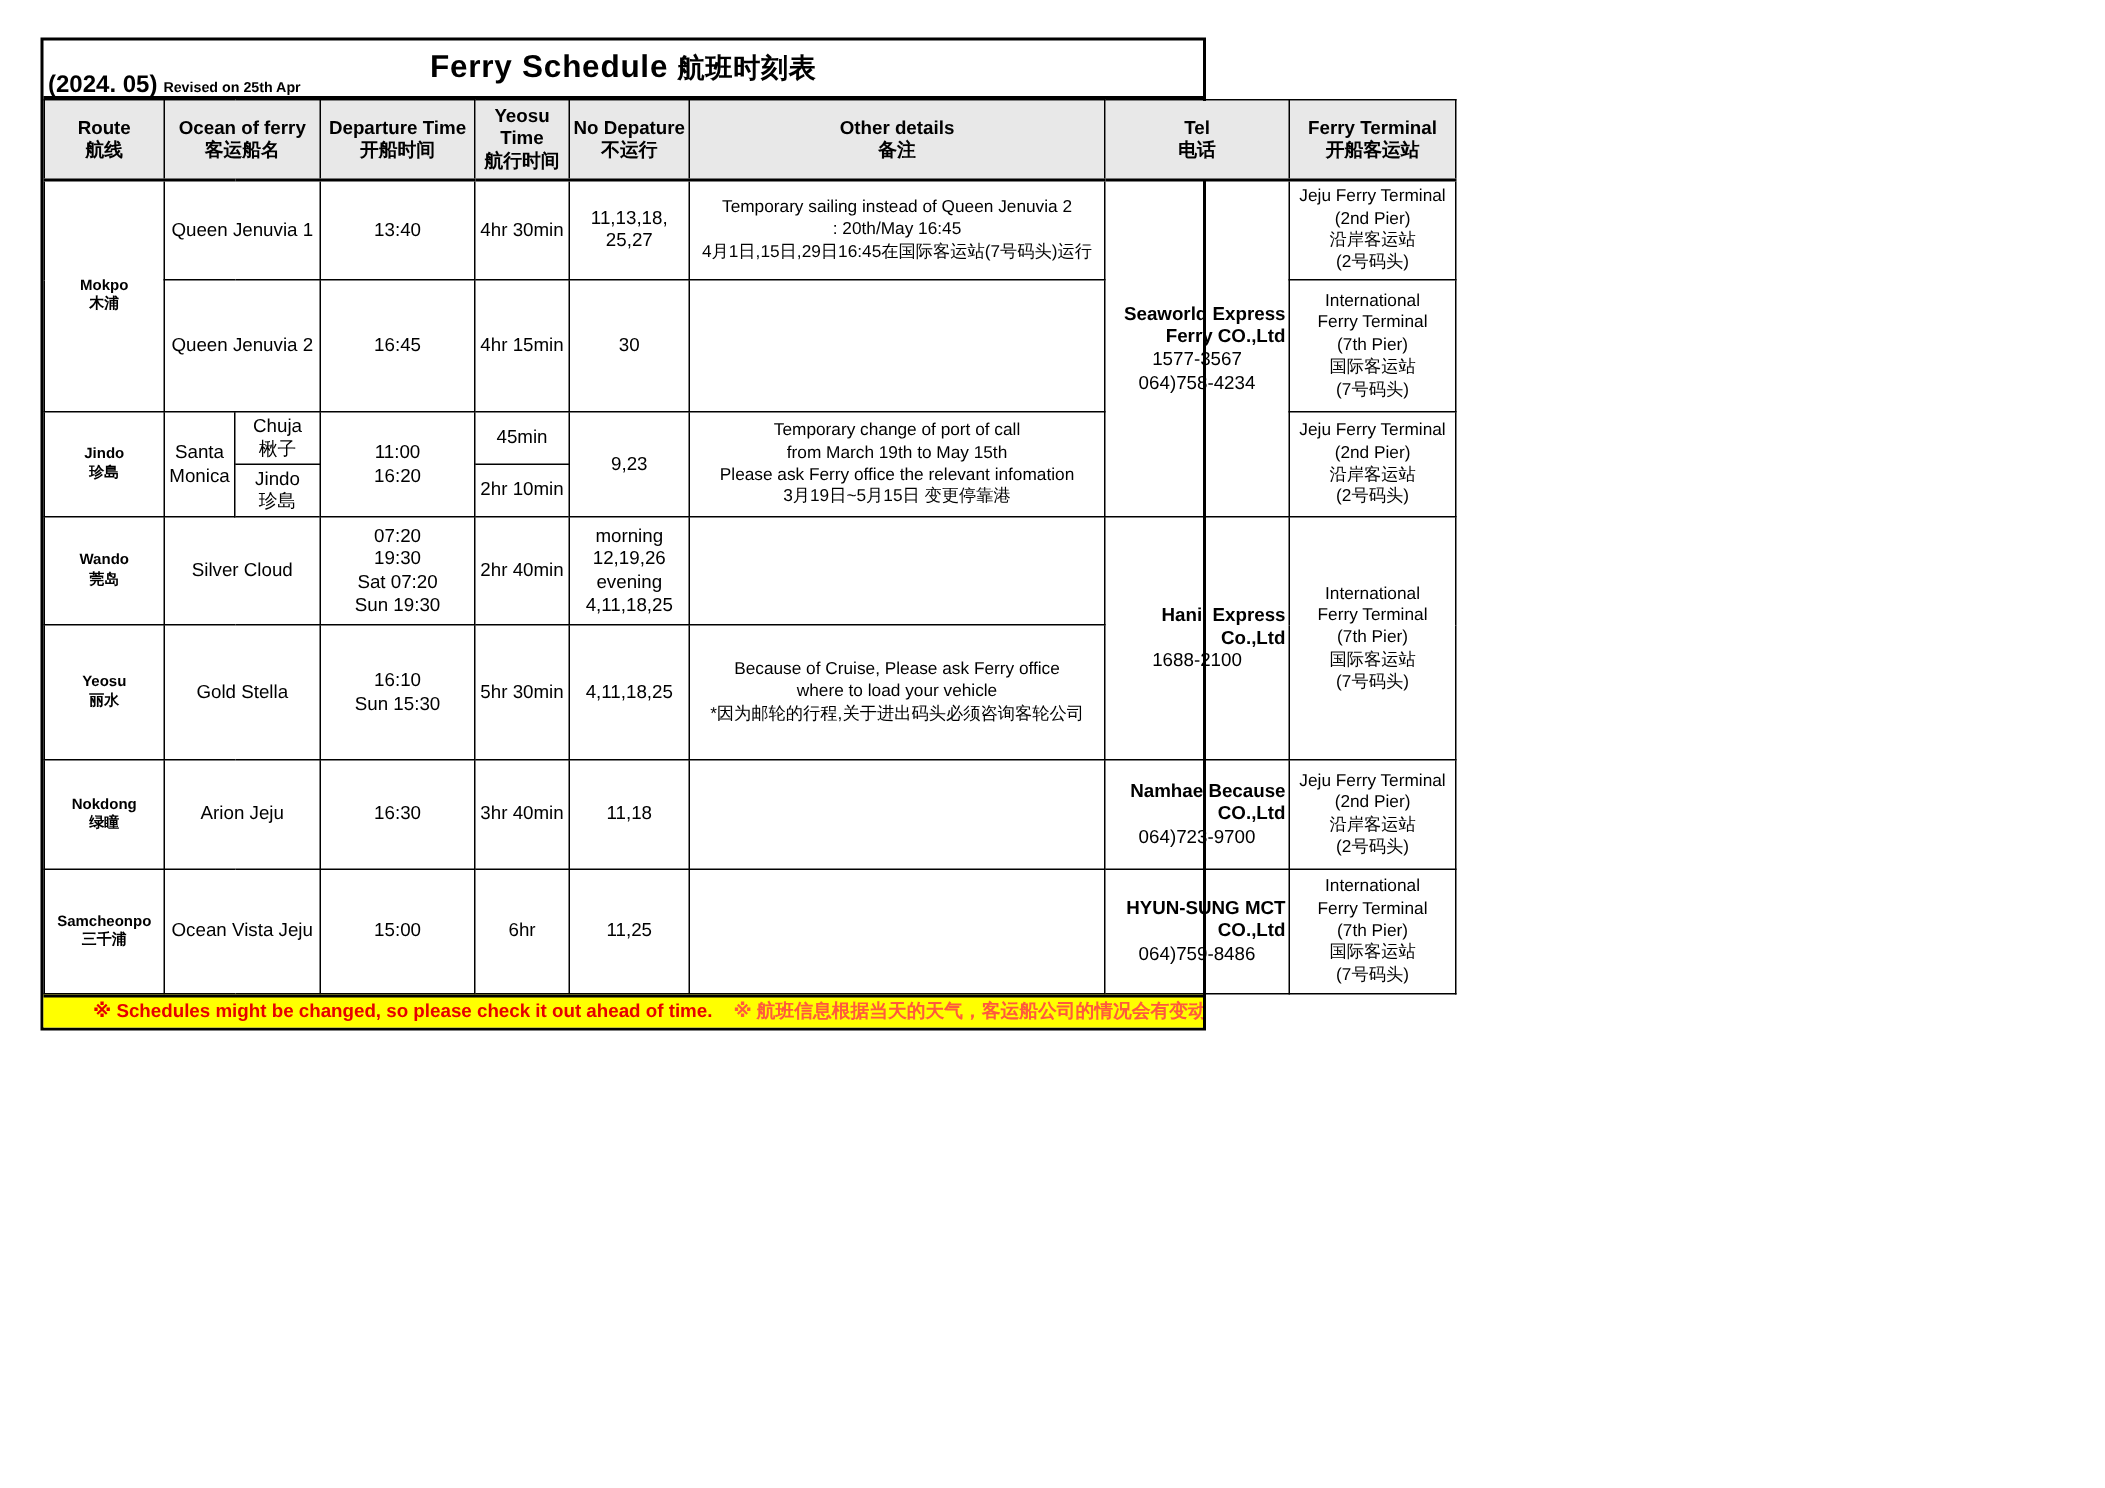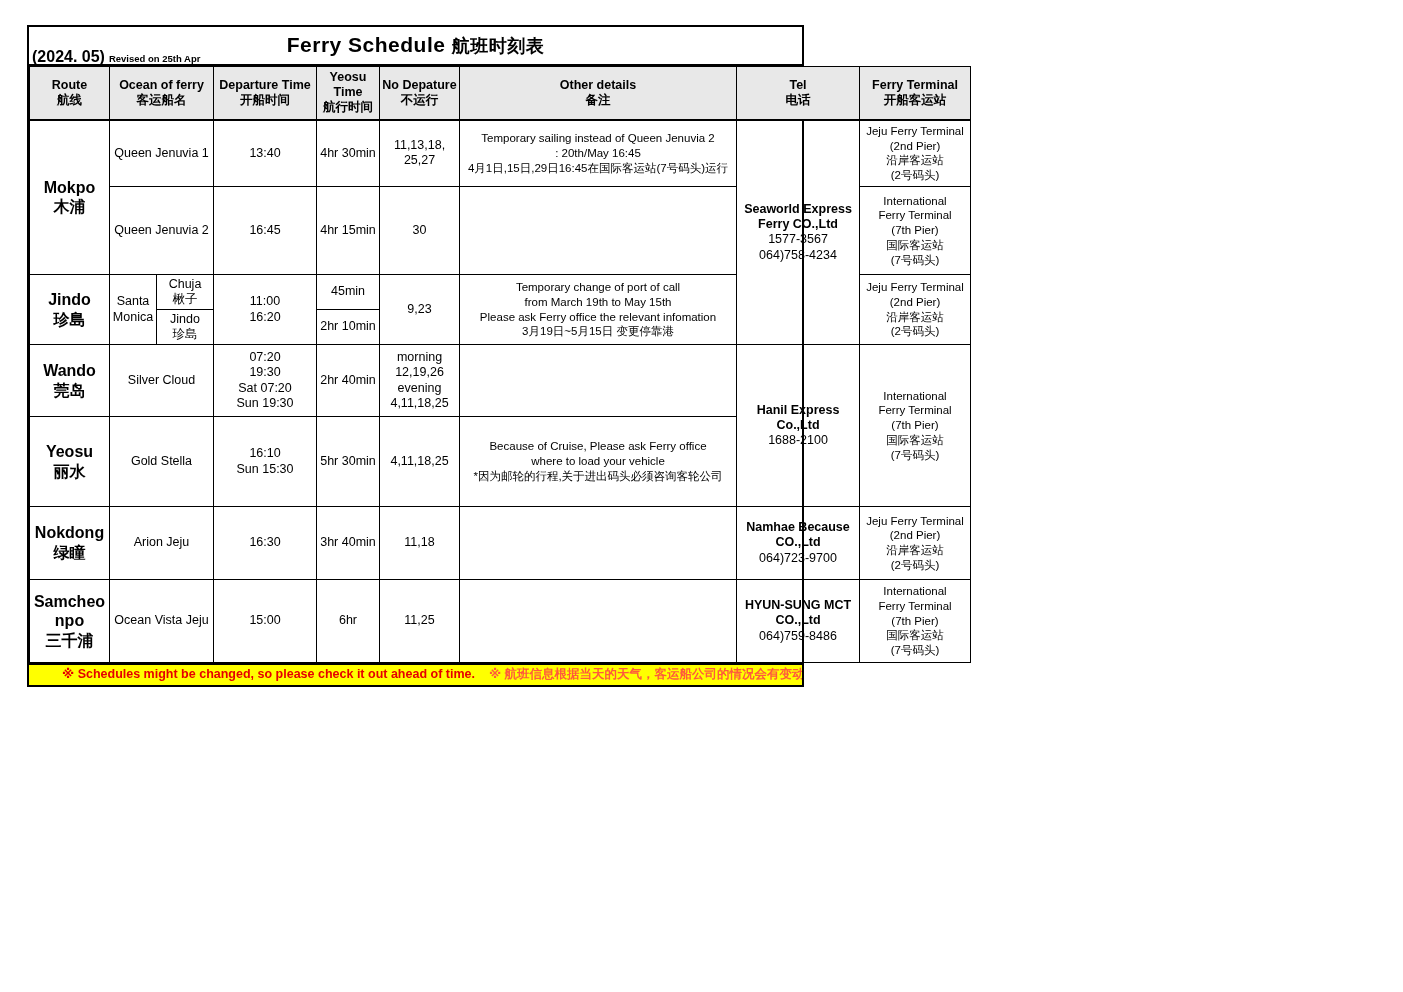--- a/index.html
+++ b/index.html
@@ -26,24 +26,24 @@
 
   table { border-collapse:collapse; table-layout:fixed; width:100%; }
   th,td {
     border:1px solid #000; padding:1px 2px; text-align:center;
     vertical-align:middle; font-size:12.5px; line-height:1.22;
     white-space:pre-line; overflow:hidden; word-wrap:break-word;
   }
   thead th {
     background:#e8e8e8; font-weight:bold; border-bottom:2px solid #000;
   }
-  td.route { font-weight:bold; font-size:16px; }
+  td.route { font-weight:bold; font-size:10px; }
   td.left  { text-align:center; }
   td.small { font-size:11.5px; line-height:1.28; }
-  .telco   { font-weight:bold; display:block; }
+  .telco   { font-weight:bold; display:block;text-align:right; }
   .telnum  { display:block; }
 
   .footer {
     border-top:2px solid #000; background:#ffff00; height:20px;
     line-height:19px; font-weight:bold; font-size:12.5px;
     white-space:nowrap; padding-left:5px; overflow:hidden;
   }
   .note-en { color:#e60000;margin-left:28px; }
   .note-zh { color:#ff5a3c; margin-left:14px; }
 </style>

